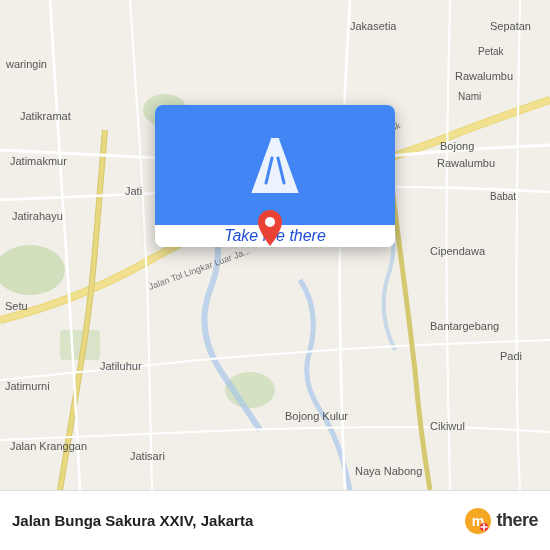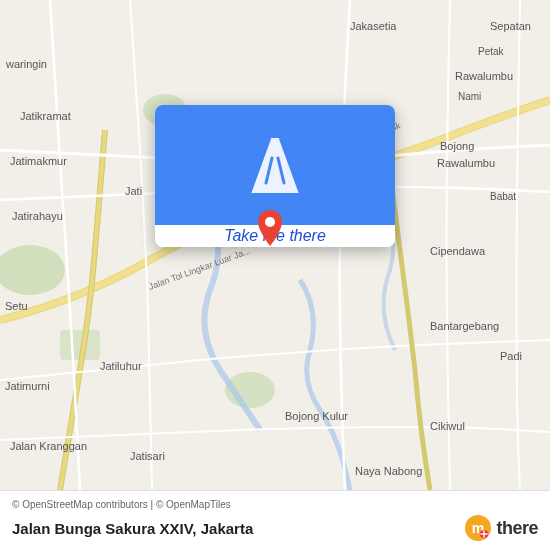--- a/index.html
+++ b/index.html
@@ -218,21 +218,20 @@
 
   <div class="map-pin">
     <svg width="24" height="36" viewBox="0 0 24 36">
       <path d="M12 0C5.4 0 0 5.4 0 12c0 9 12 24 12 24s12-15 12-24C24 5.4 18.6 0 12 0z" fill="#ea4335"></path>
       <circle cx="12" cy="12" r="5" fill="white"></circle>
     </svg>
   </div>
 </div>
 
 <div class="bottom-bar">
-  <div class="attribution-text">© OpenStreetMap contributors | © OpenMapTiles</div>
   <div class="location-row">
     <span class="location-name">Jalan Bunga Sakura XXIV, Jakarta</span>
     <div class="moovit-logo">
 
       <svg class="moovit-icon" viewBox="0 0 28 28">
         <circle cx="14" cy="14" r="13" fill="#f5a623"></circle>
         <text x="14" y="19" text-anchor="middle" font-size="14" font-weight="bold" fill="white" font-family="Arial">m</text>
         <circle cx="20" cy="20" r="4" fill="#e8333a"></circle>
         <path d="M20 17 L20 23 M17 20 L23 20" stroke="white" stroke-width="1.5" stroke-linecap="round"></path>
       </svg>

